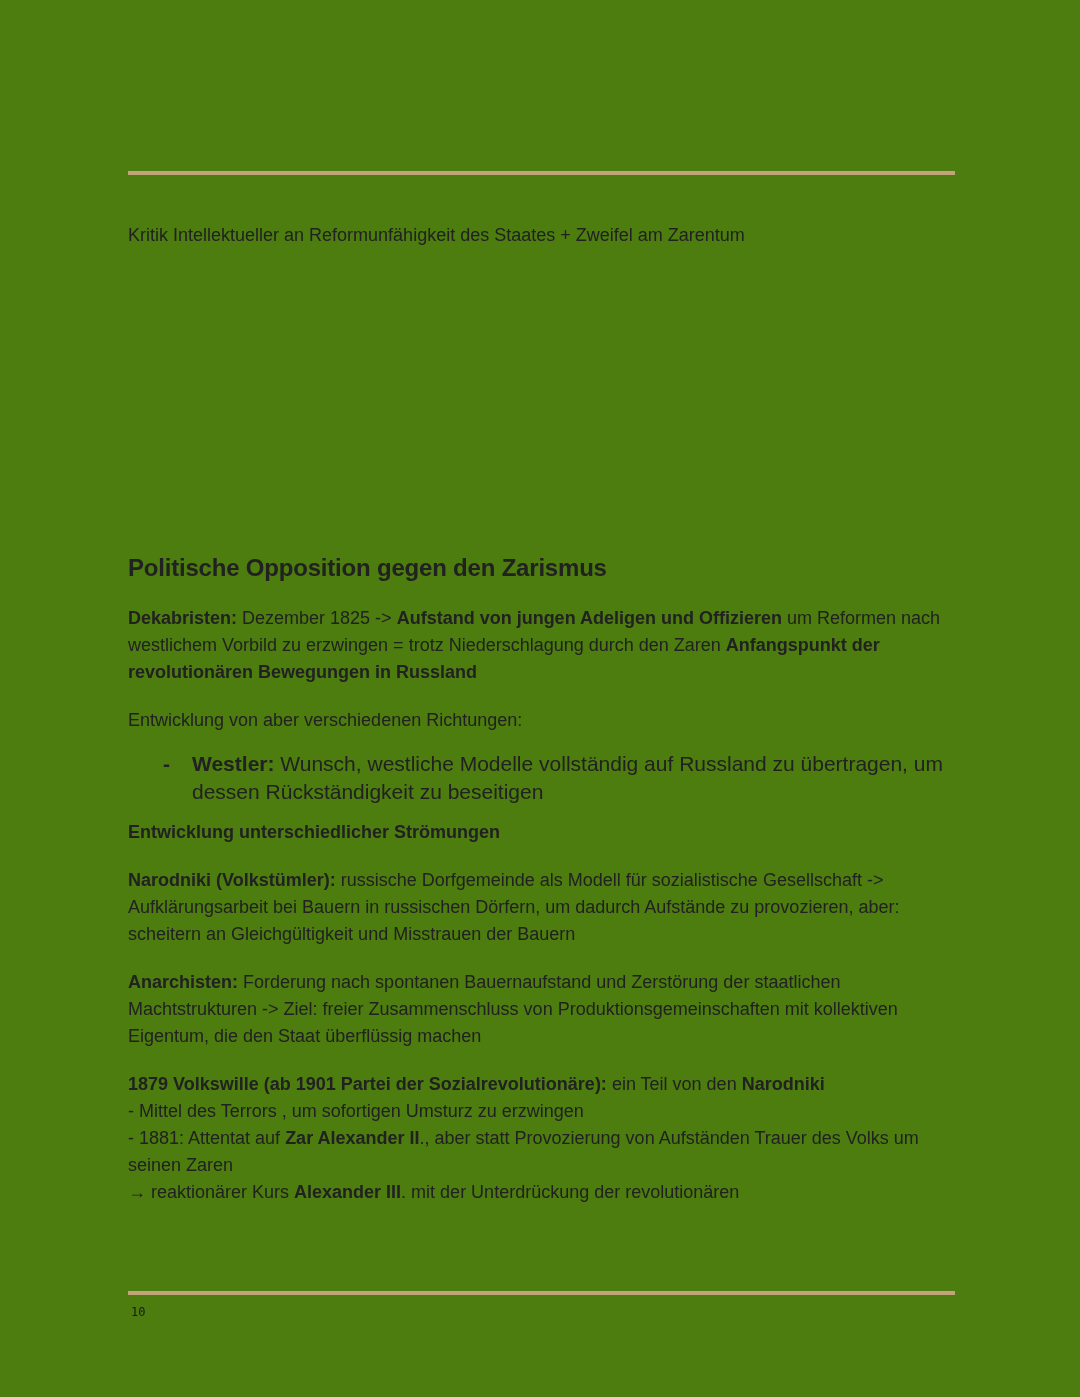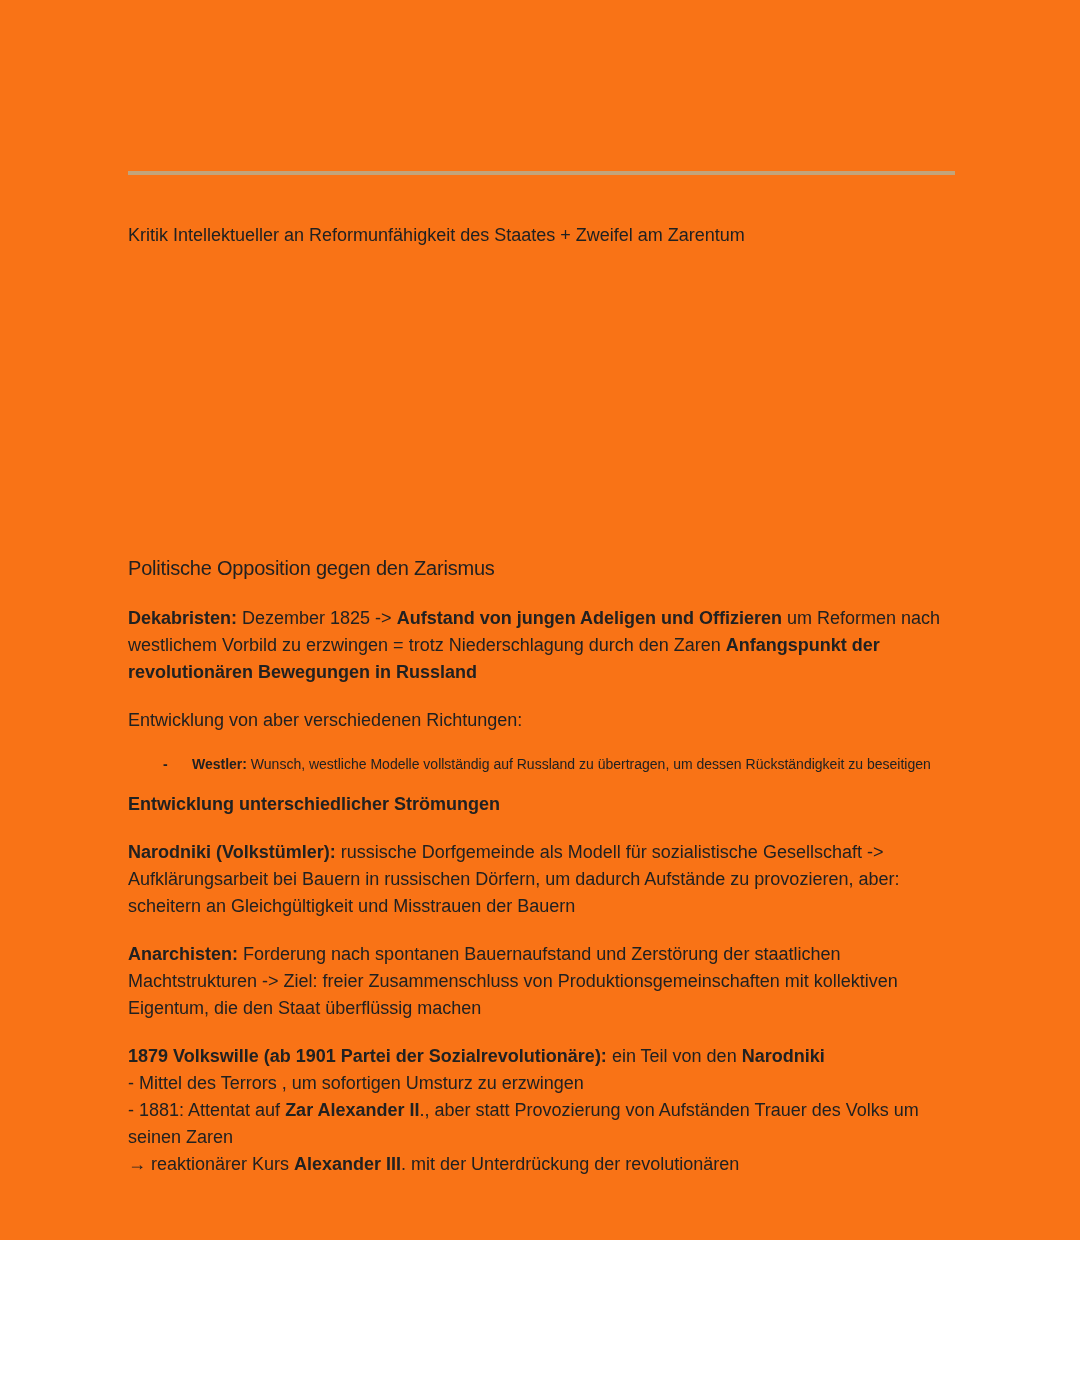--- a/index.html
+++ b/index.html
@@ -3,22 +3,22 @@
 <meta charset="utf-8">
 <style>
   html, body {
     margin: 0;
     padding: 0;
     background: #ffffff;
   }
   .page {
     position: relative;
     width: 1080px;
-    height: 1240px;
-    background: #f97316;
+    height: 1397px;
+    background: #4d7c0f;
     font-family: "Liberation Sans", sans-serif;
     color: #212121;
     overflow: hidden;
   }
   .rule {
     position: absolute;
     left: 128px;
     width: 827px;
     height: 4px;
     background: #c2a47b;
@@ -35,38 +35,38 @@
     margin: 21px 0 0 0;
     font-size: 18px;
     line-height: 27px;
     font-weight: normal;
   }
   .intro {
     margin: 0;
   }
   .section-heading {
     margin: 302px 0 0 0;
-    font-size: 20px;
+    font-size: 24px;
     line-height: 34px;
-    font-weight: normal;
+    font-weight: bold;
     letter-spacing: -0.2px;
   }
   .section-body > .body-text:first-child {
     margin-top: 20px;
   }
   .b { font-weight: bold; }
   ul.dash-list {
     list-style: none;
     margin: 16px 0 0 0;
     padding: 0;
   }
   ul.dash-list li {
     position: relative;
     padding-left: 64px;
-    font-size: 14px;
+    font-size: 21px;
     line-height: 28px;
   }
   ul.dash-list li::before {
     content: "-";
     position: absolute;
     left: 35px;
     top: 0;
     font-weight: bold;
   }
   ul.dash-list + .body-text {

